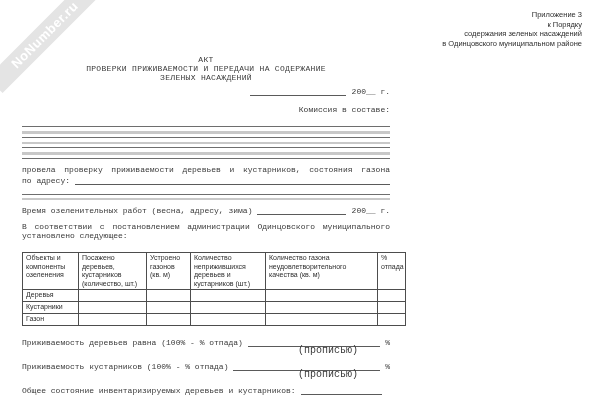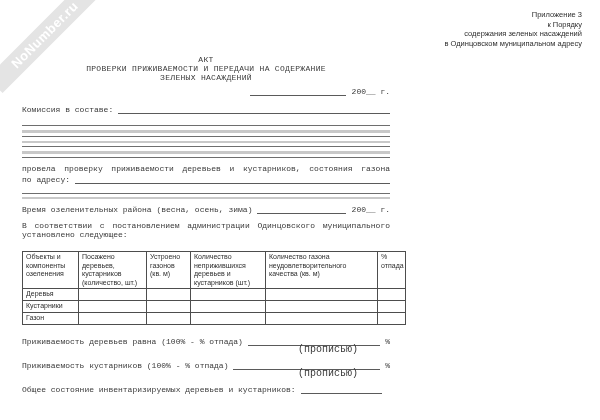--- a/index.html
+++ b/index.html
@@ -25,21 +25,21 @@
   .content { position:absolute; left:22px; top:55px; width:368px; font-size:8px; line-height:9px; }
   .title { text-align:center; letter-spacing:.3px; }
   .row { display:flex; align-items:flex-end; }
   .label { white-space:pre; }
   .blank { border-bottom:1px solid #5a5a5a; height:8px; }
   .grow { flex:1; margin-left:5px; }
   .just { text-align:justify; text-align-last:justify; }
   .tline { height:0; border-top:1px solid #6e6e6e; }
   .gline { height:2.5px; background:#c8c8c8; }
   .mt1{margin-top:7px;} .mt2{margin-top:2px;} .mt3{margin-top:3px;} .mt4{margin-top:4px;}
-  .mt5{margin-top:5px;} .mt6{margin-top:6px;} .mt9{margin-top:9px;} .mt11{margin-top:11px;} .mt12{margin-top:12px;}
+  .mt5{margin-top:5px;} .mt6{margin-top:6px;} .mt9{margin-top:9px;flex-direction:column;} .mt11{margin-top:11px;} .mt12{margin-top:12px;}
   
   table {
     border-collapse:collapse; width:383px; table-layout:fixed; margin-top:12px;
     font-family:"Liberation Sans",sans-serif; font-size:7px; line-height:8.5px; color:#2d2d2d;
   }
   th,td { border:1px solid #4d4d4d; padding:1px 3px; vertical-align:top; text-align:left; font-weight:normal; }
   tr.data td { height:9px; }
   
   .pct { margin-left:5px; }
   .propis { font-size:10px; line-height:8px; margin-left:232px; width:148px; text-align:center; }
@@ -50,21 +50,21 @@
 <div class="page">
 
   <div class="wm-clip">
     <div class="wm-band">NoNumber.ru</div>
   </div>
 
   <div class="appendix">
     <div>Приложение 3</div>
     <div>к Порядку</div>
     <div>содержания зеленых насаждений</div>
-    <div>в Одинцовском муниципальном адресу</div>
+    <div>в Одинцовского муниципальном районе</div>
   </div>
 
   <div class="content">
 
     <div class="title">
       <div>АКТ</div>
       <div>ПРОВЕРКИ ПРИЖИВАЕМОСТИ И ПЕРЕДАЧИ НА СОДЕРЖАНИЕ</div>
       <div>ЗЕЛЕНЫХ НАСАЖДЕНИЙ</div>
     </div>
 
@@ -92,21 +92,21 @@
 
     <div class="row mt2">
       <span class="label">по адресу:</span>
       <span class="blank grow"></span>
     </div>
 
     <div class="tline mt9"></div>
     <div class="gline mt3"></div>
 
     <div class="row mt6">
-      <span class="label">Время озеленительных района (весна, осень, зима)</span>
+      <span class="label">Время озеленительных работ (весна, адресу, зима)</span>
       <span class="blank grow"></span>
       <span class="label" style="margin-left:6px;">200__ г.</span>
     </div>
 
     <div class="just mt1">В соответствии с постановлением администрации Одинцовского муниципального</div>
 
 
     <div>установлено следующее:</div>
 
     <table>

